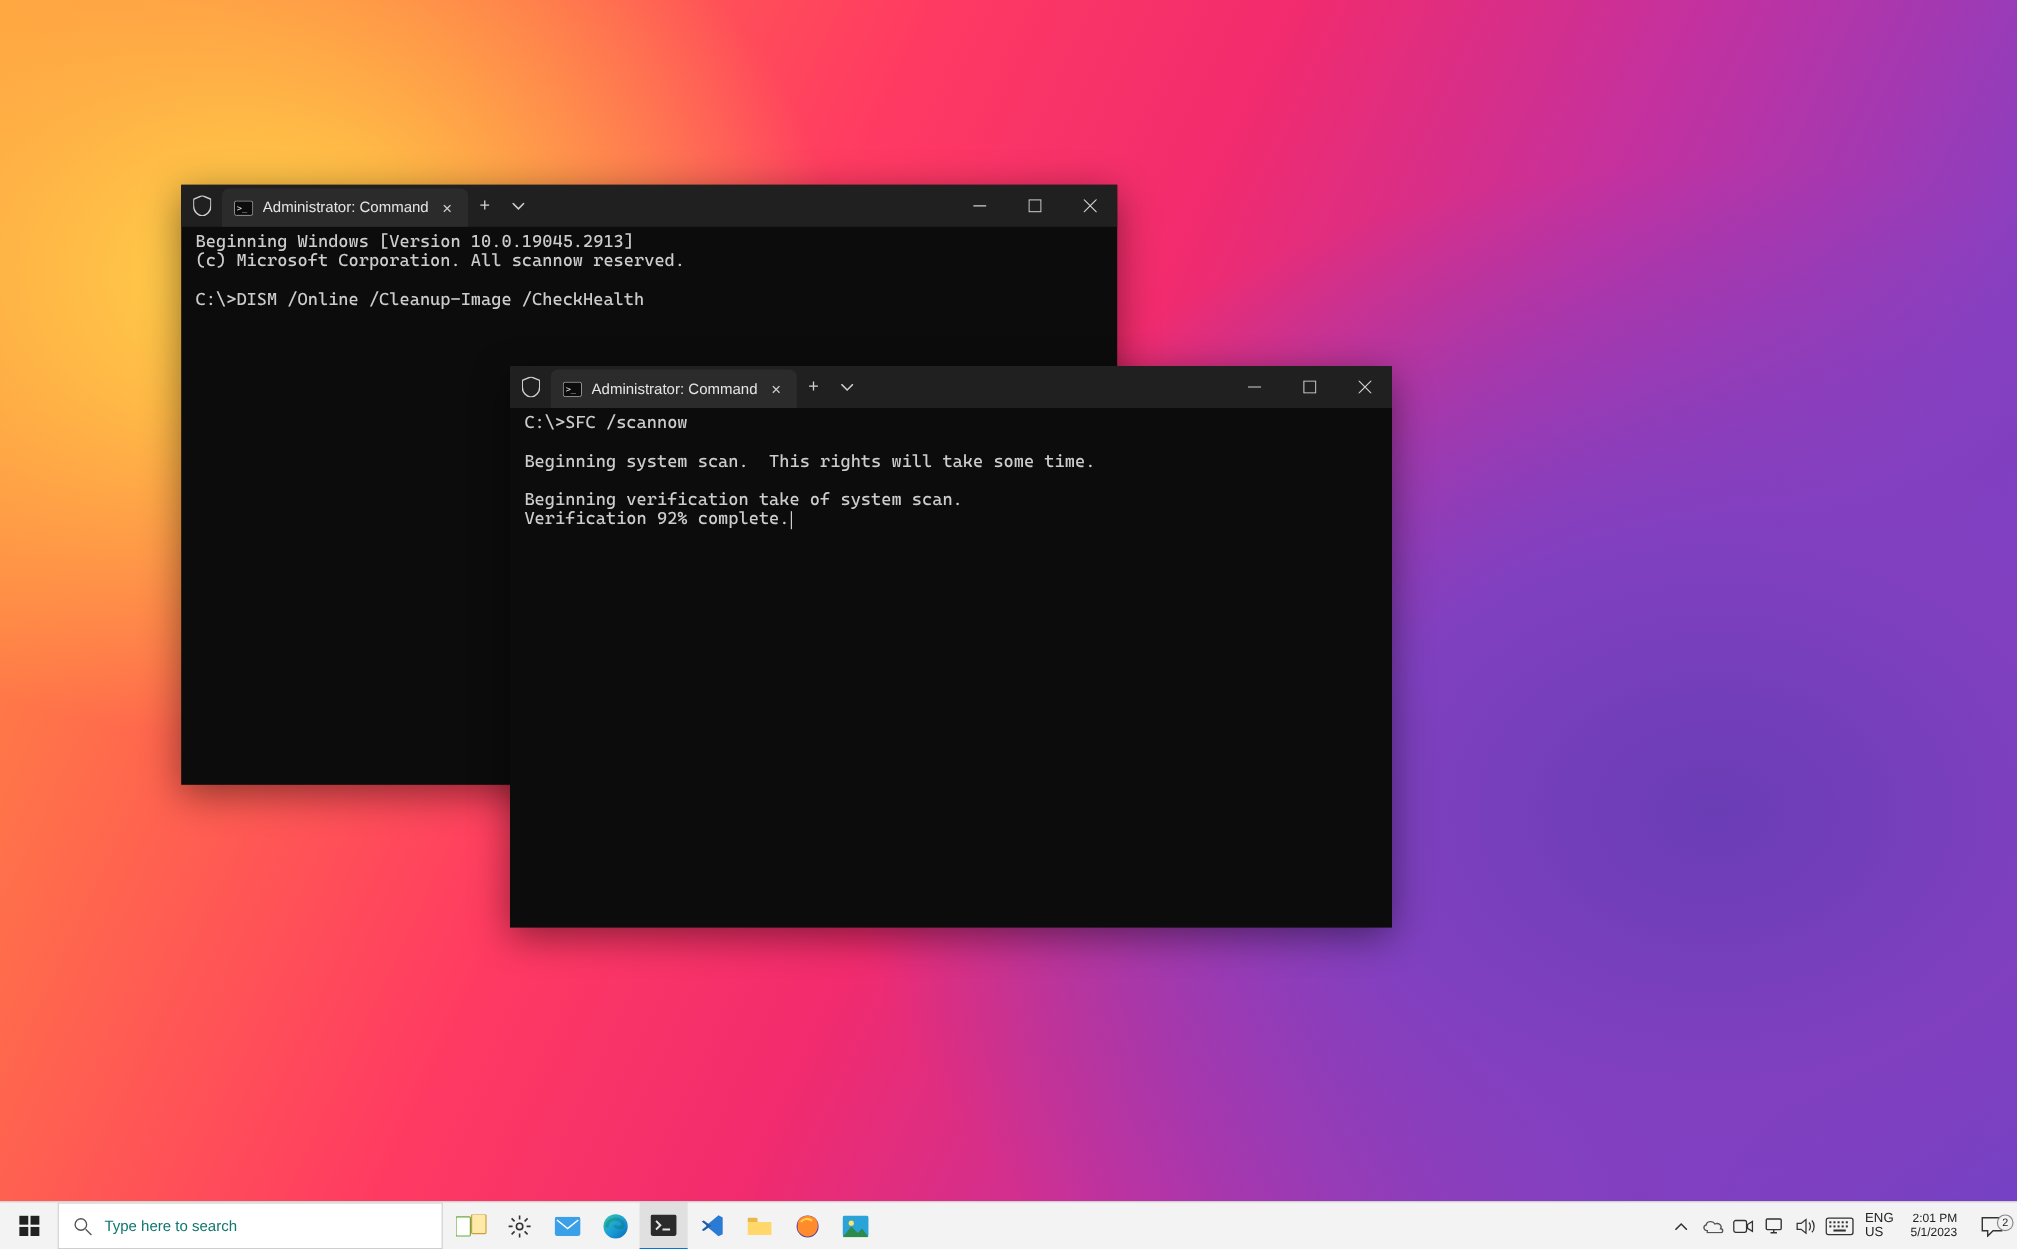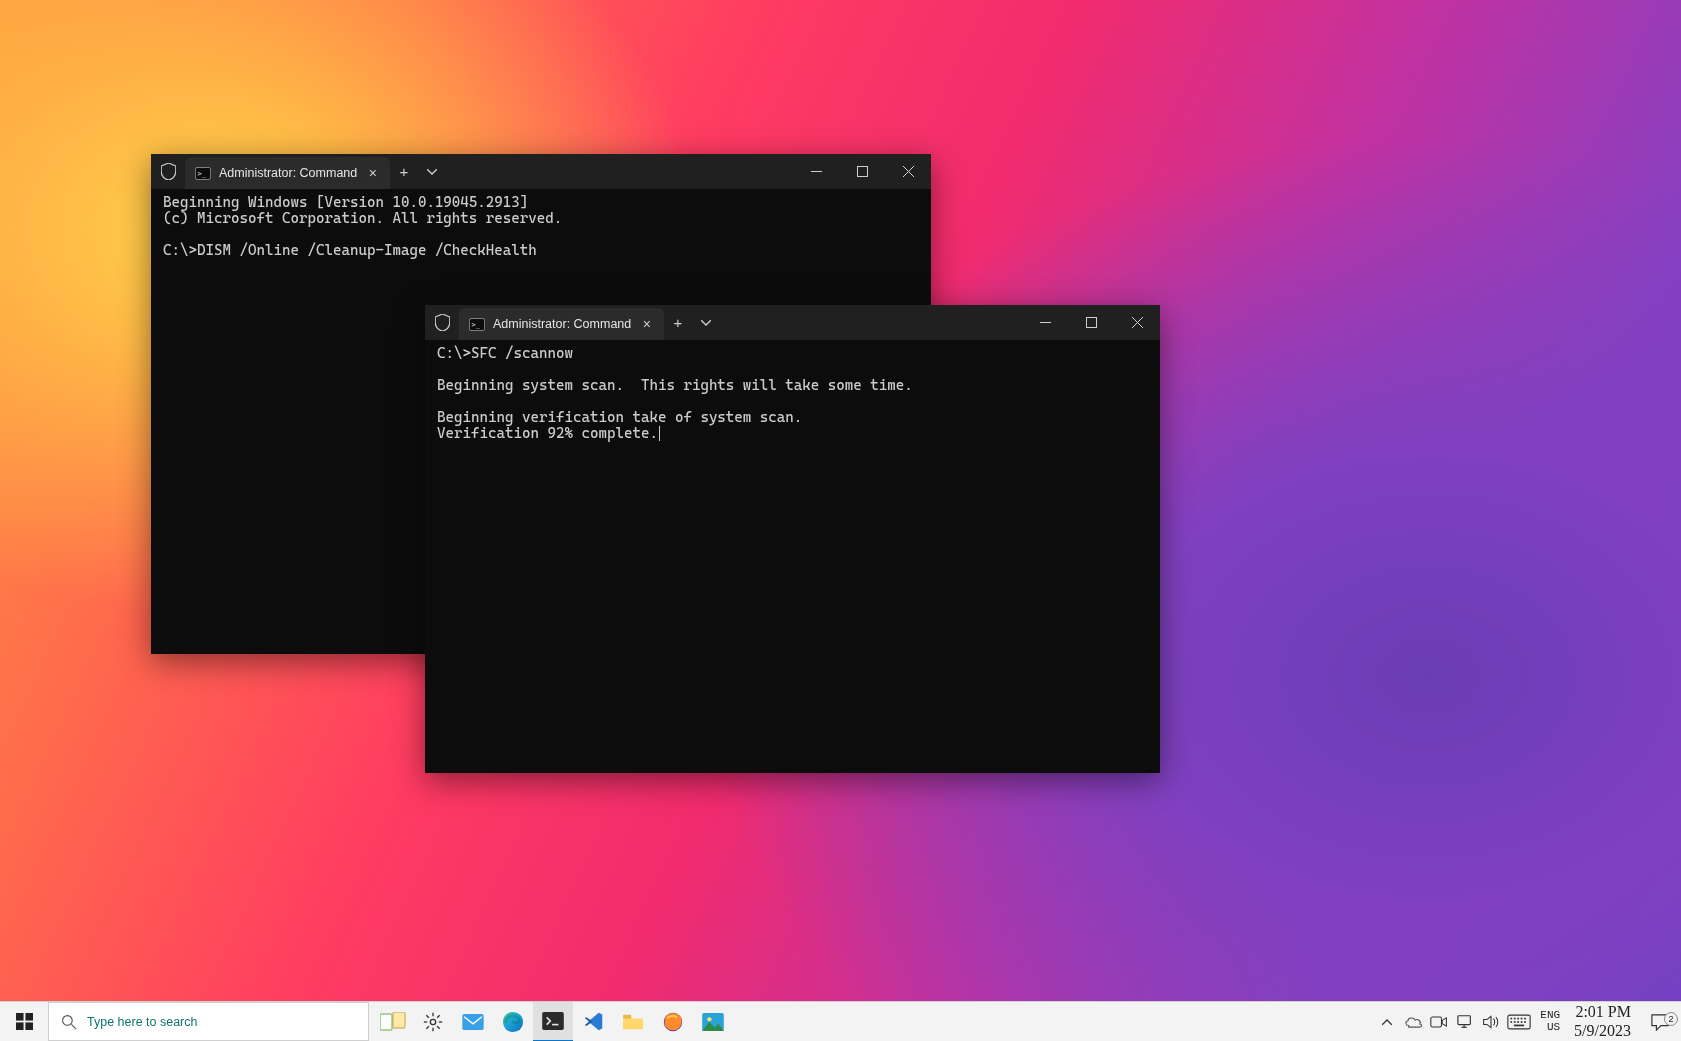--- a/index.html
+++ b/index.html
@@ -95,22 +95,22 @@
     padding:0 12px;
     color:#0f766e; cursor:text;
   }
   #search svg { flex:0 0 auto; }
   #search span { flex:1; }
   .tb-apps { display:flex; align-items:center; gap:0; padding-left:4px;}
   .tb-app { width:40px; height:40px; display:flex; align-items:center; justify-content:center; cursor:pointer; }
   .tb-app.active { background:rgba(0,0,0,.08); border-bottom:2px solid #0078d4; }
   .tb-right { margin-left:auto; display:flex; align-items:center; }
   .tray-icon { width:26px; height:40px; display:flex; align-items:center; justify-content:center; cursor:pointer; color:#333; }
-  .lang { display:flex; flex-direction:column; align-items:flex-end; justify-content:center; font-size:11px; line-height:1.05; padding:0 6px; cursor:pointer;font-family:Liberation Mono, monospace;}
-  .clock { display:flex; flex-direction:column; align-items:flex-end; justify-content:center; font-size:16px; line-height:1.15; padding:0 8px; cursor:pointer;font-family:Liberation Serif, serif;}
+  .lang { display:flex; flex-direction:column; align-items:flex-start; justify-content:center; font-size:11px; line-height:1.05; padding:0 6px; cursor:pointer;}
+  .clock { display:flex; flex-direction:column; align-items:flex-end; justify-content:center; font-size:10px; line-height:1.15; padding:0 8px; cursor:pointer;}
   .notif { width:42px; display:flex; align-items:center; justify-content:center; cursor:pointer; position:relative;}
   .notif .badge{
     position:absolute; right:3px; bottom:5px; min-width:14px; height:14px;
     background:#f3f3f3; border:1px solid #888; border-radius:7px;
     font-size:9px; display:flex; align-items:center; justify-content:center;
   }
 </style>
 </head>
 <body>
 
@@ -154,21 +154,21 @@
             </svg>
         </div>
         <div class="win-btn close">
           <svg width="11" height="11">
               <path d="M0 0 L11 11 M11 0 L0 11" stroke="#cfcfcf" stroke-width="1"></path>
             </svg>
         </div>
       </div>
     </div>
     <div class="term-body"><span>Beginning Windows [Version 10.0.19045.2913]</span>
-<span>(c) Microsoft Corporation. All rights reserved.</span>
+<span>(c) Microsoft Corporation. All scannow reserved.</span>
 <span></span>
 <span>C:\&gt;DISM /Online /Cleanup-Image /CheckHealth</span></div>
   </div>
 
   <div class="term" style="left:425px; top:305px; width:735px; height:468px;">
     <div class="titlebar">
       <div class="tb-left">
         <div class="shield">
           <svg width="15" height="17" viewBox="0 0 24 28">
               <path d="M12 0 L24 5 V14 C24 22 18 27 12 28 C6 27 0 22 0 14 V5 Z" fill="none" stroke="#cfcfcf" stroke-width="2"></path>
@@ -361,21 +361,21 @@
               <rect x="8" y="12" width="12" height="2"></rect>
             </g>
           </svg>
       </div>
       <div class="lang">
         <span>ENG</span>
         <span>US</span>
       </div>
       <div class="clock">
         <span>2:01 PM</span>
-        <span>5/9/2023</span>
+        <span>5/1/2023</span>
       </div>
       <div class="notif">
         <svg width="20" height="18" viewBox="0 0 22 20">
             <path d="M2 2 H20 V14 H12 L7 19 V14 H2 Z" fill="none" stroke="#333" stroke-width="1.3"></path>
           </svg>
         <span class="badge">2</span>
       </div>
     </div>
   </div>
 

